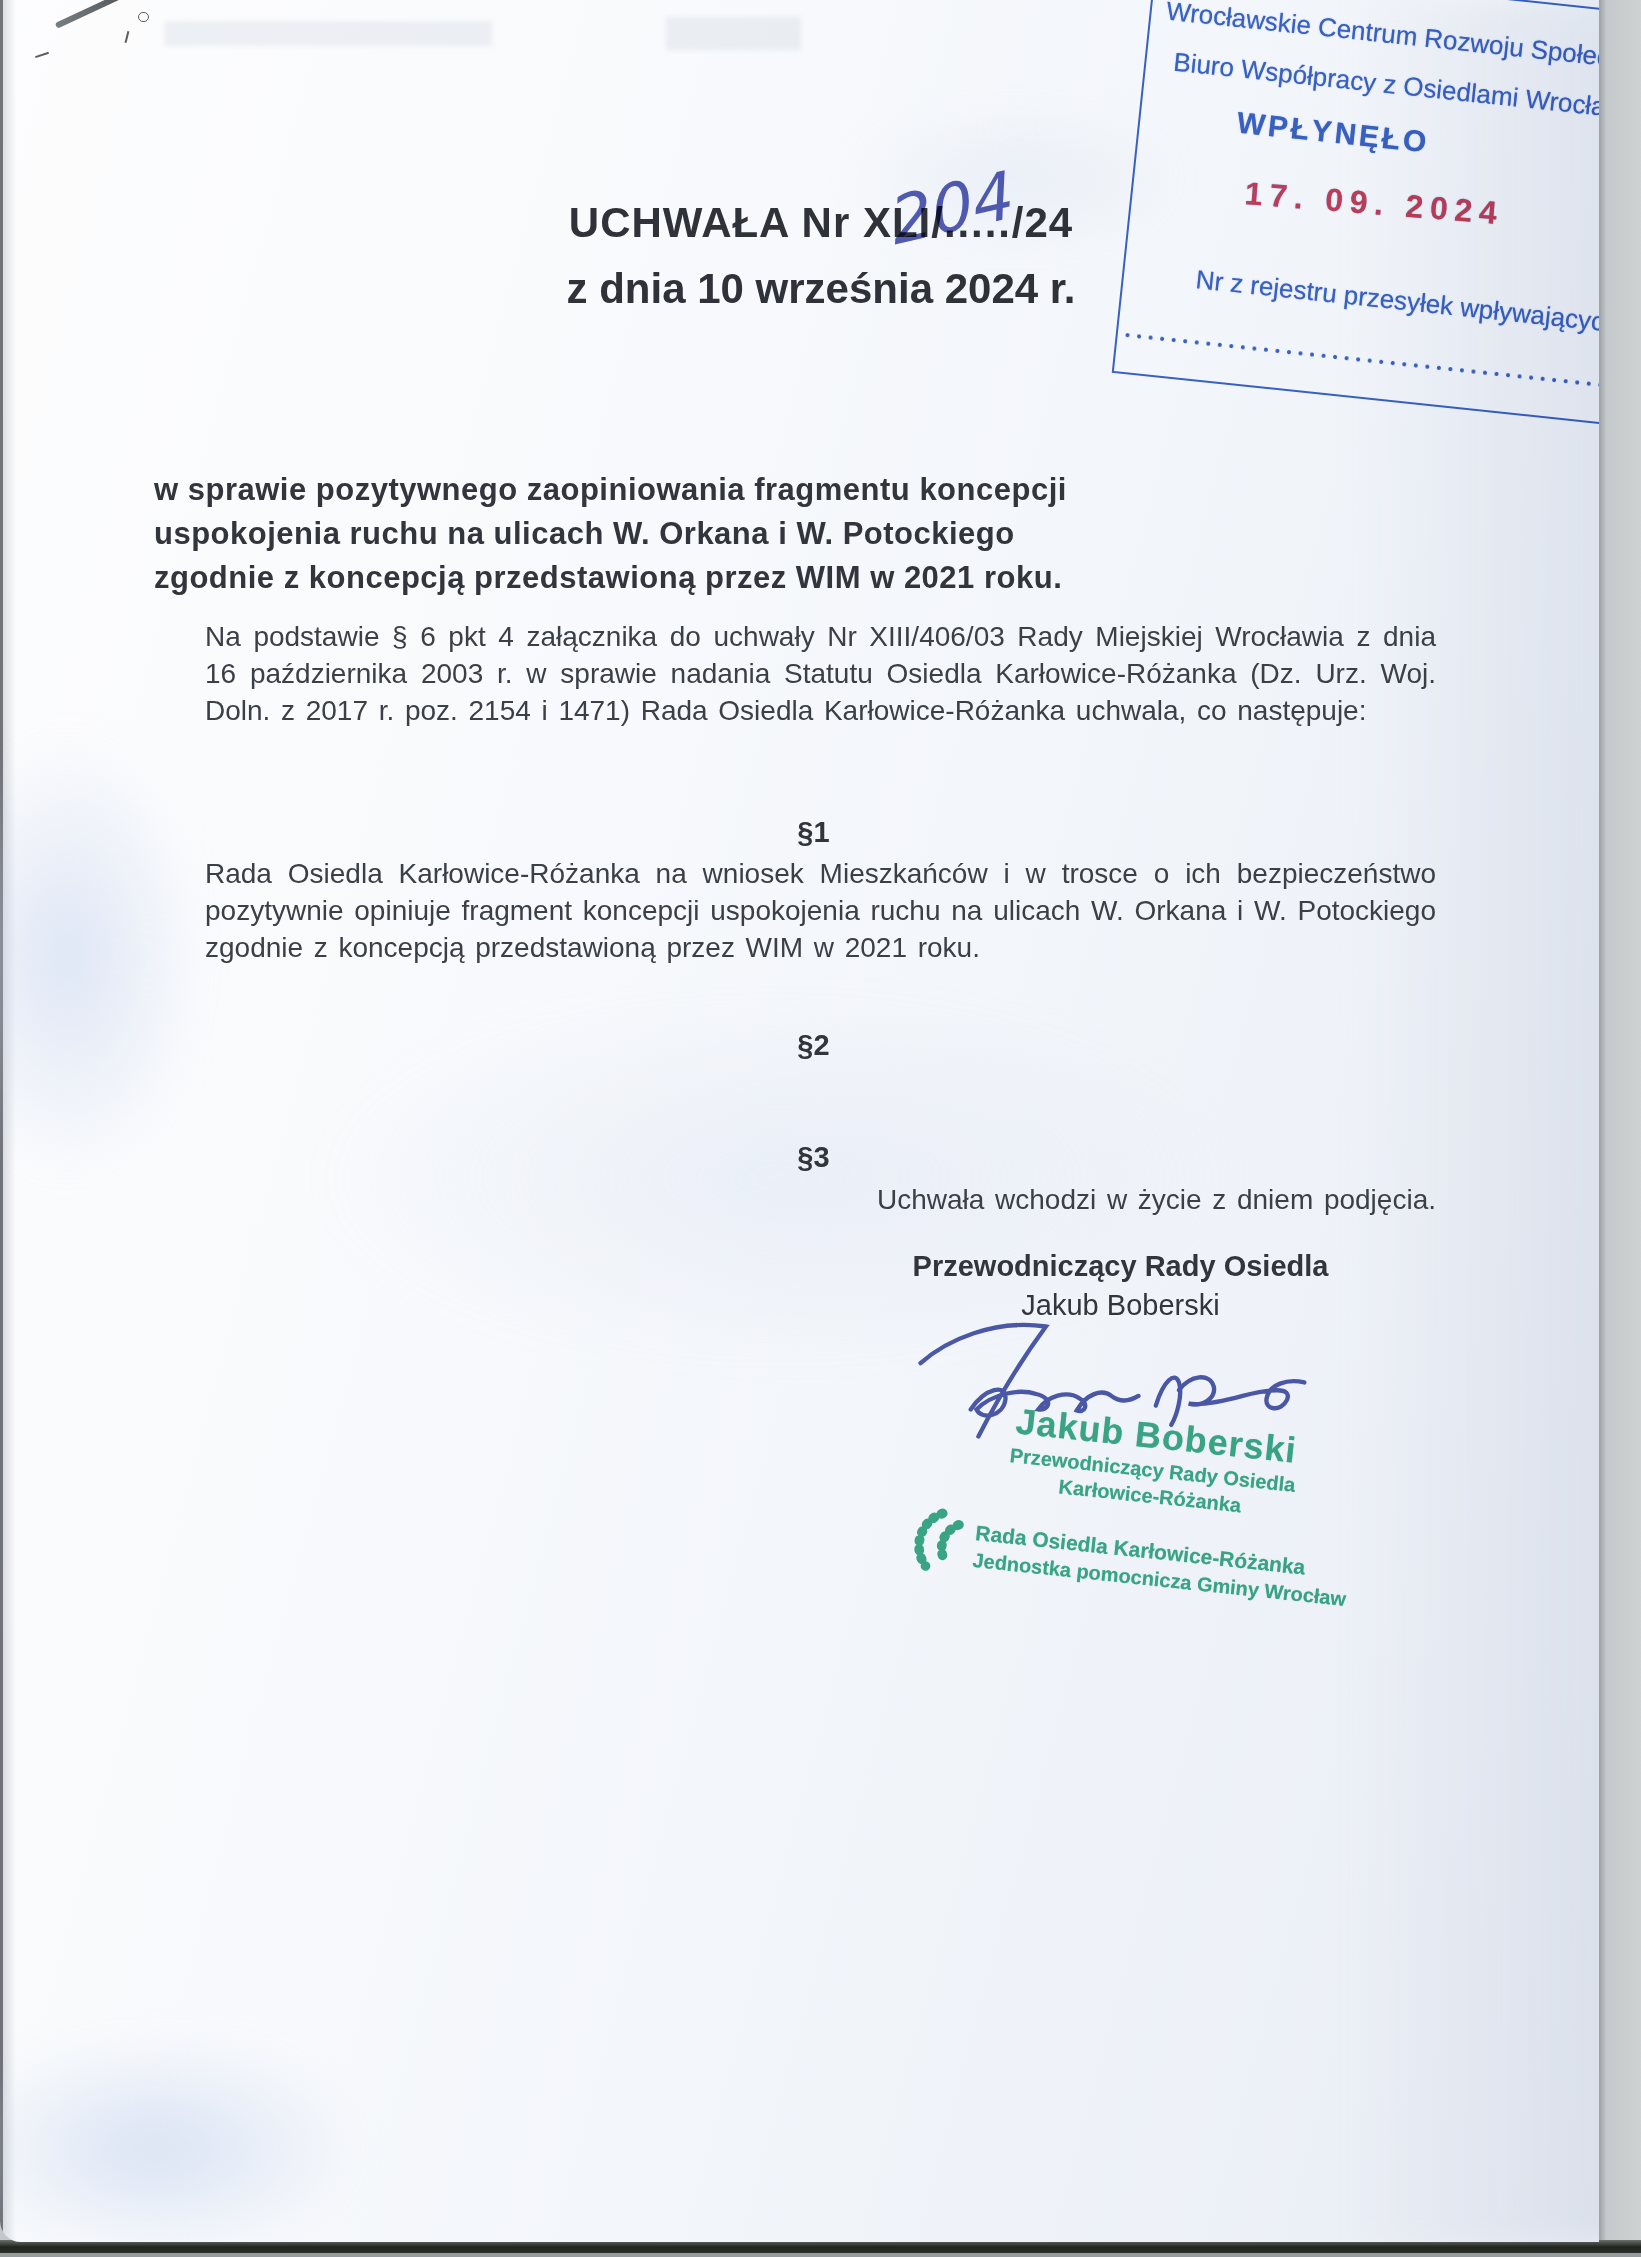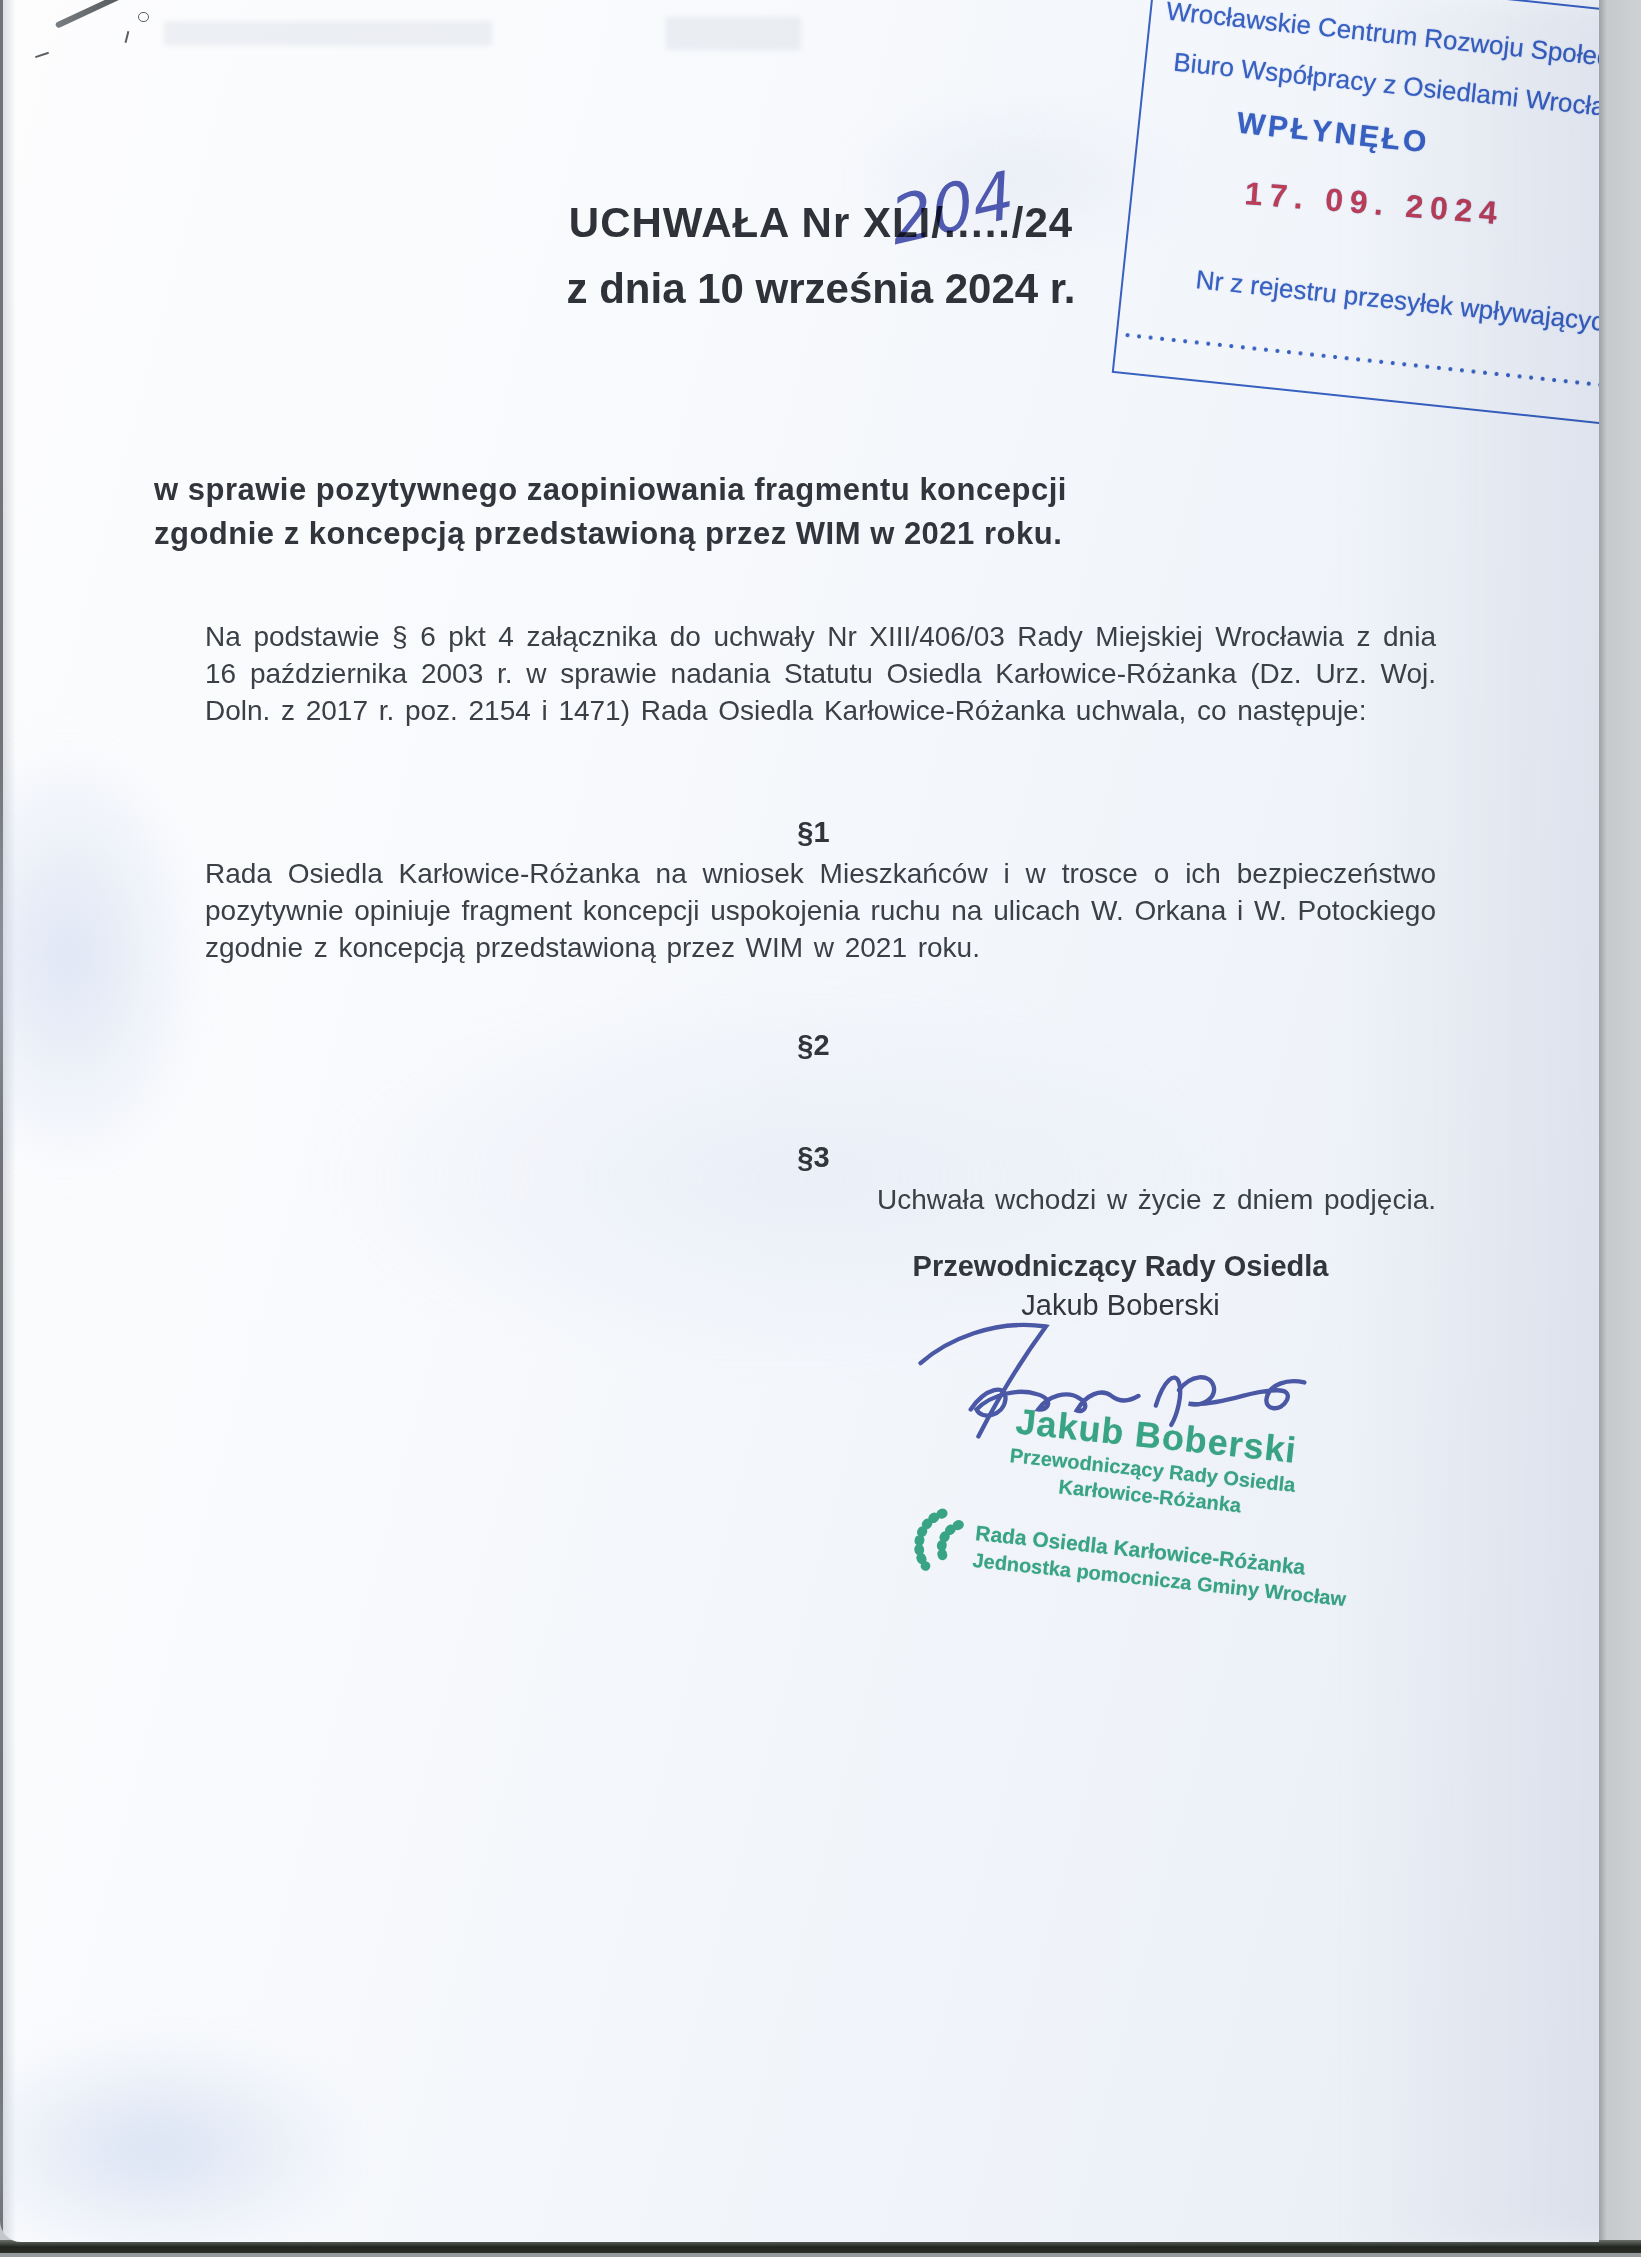--- a/index.html
+++ b/index.html
@@ -104,20 +104,21 @@
       <div class="title-l1"><span>UCHWAŁA Nr XLI/</span><span class="dots">.....</span><span>/24</span></div>
       <div class="title-l3">z dnia 10 września 2024 r.</div>
     </div>
 
     <svg class="hand-number" width="154" height="126" viewBox="0 0 160 130">
       <text x="10" y="86" font-family="DejaVu Sans, sans-serif" font-style="italic" font-size="68" fill="#4550ae" transform="rotate(-13 80 65) skewX(-5)" opacity="0.92">204</text>
     </svg>
 
     <div class="subject-block">
       <div>w sprawie pozytywnego zaopiniowania fragmentu koncepcji</div>
+      <div>uspokojenia ruchu na ulicach W. Orkana i W. Potockiego</div>
       <div>zgodnie z koncepcją przedstawioną przez WIM w 2021 roku.</div>
     </div>
 
     <div class="para legal">Na podstawie § 6 pkt 4 załącznika do uchwały Nr XIII/406/03 Rady Miejskiej Wrocławia z dnia 16 października 2003 r. w sprawie nadania Statutu Osiedla Karłowice-Różanka (Dz. Urz. Woj. Doln. z 2017 r. poz. 2154 i 1471) Rada Osiedla Karłowice-Różanka uchwala, co następuje:</div>
 
     <div class="sec-head sec1-head">§1</div>
     <div class="para sec1-text">Rada Osiedla Karłowice-Różanka na wniosek Mieszkańców i w trosce o ich bezpieczeństwo pozytywnie opiniuje fragment koncepcji uspokojenia ruchu na ulicach W. Orkana i W. Potockiego zgodnie z koncepcją przedstawioną przez WIM w 2021 roku.</div>
 
     <div class="sec-head sec2-head">§2</div>
 

